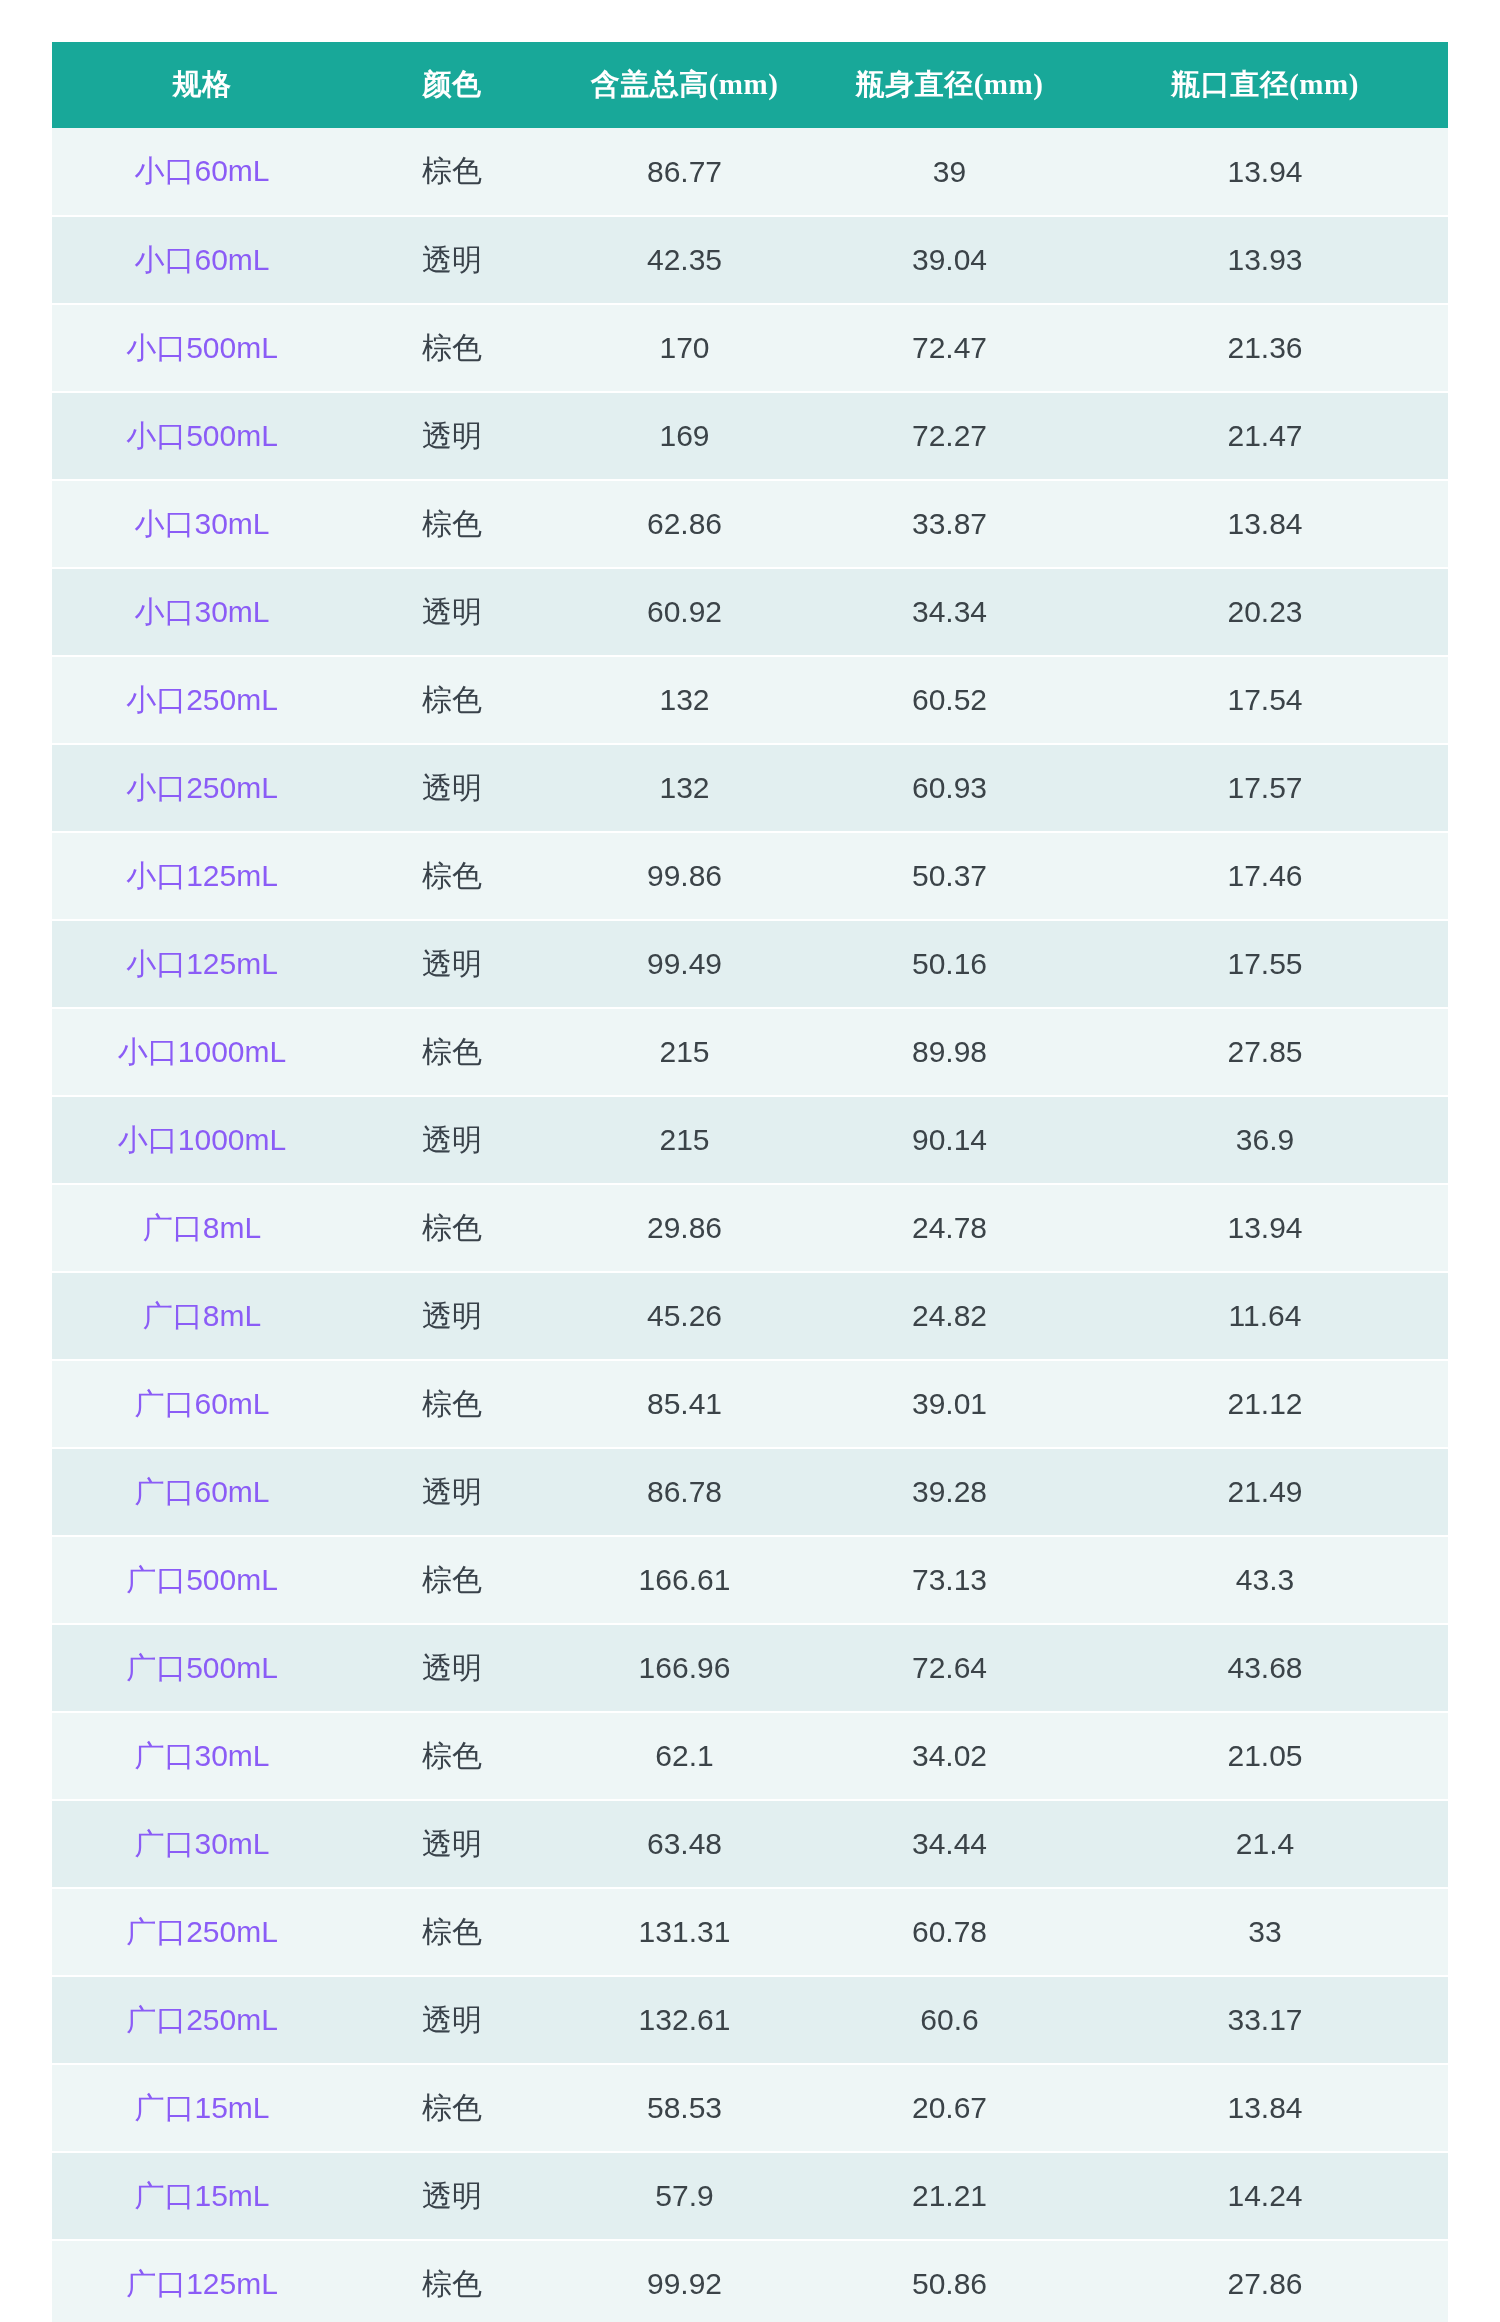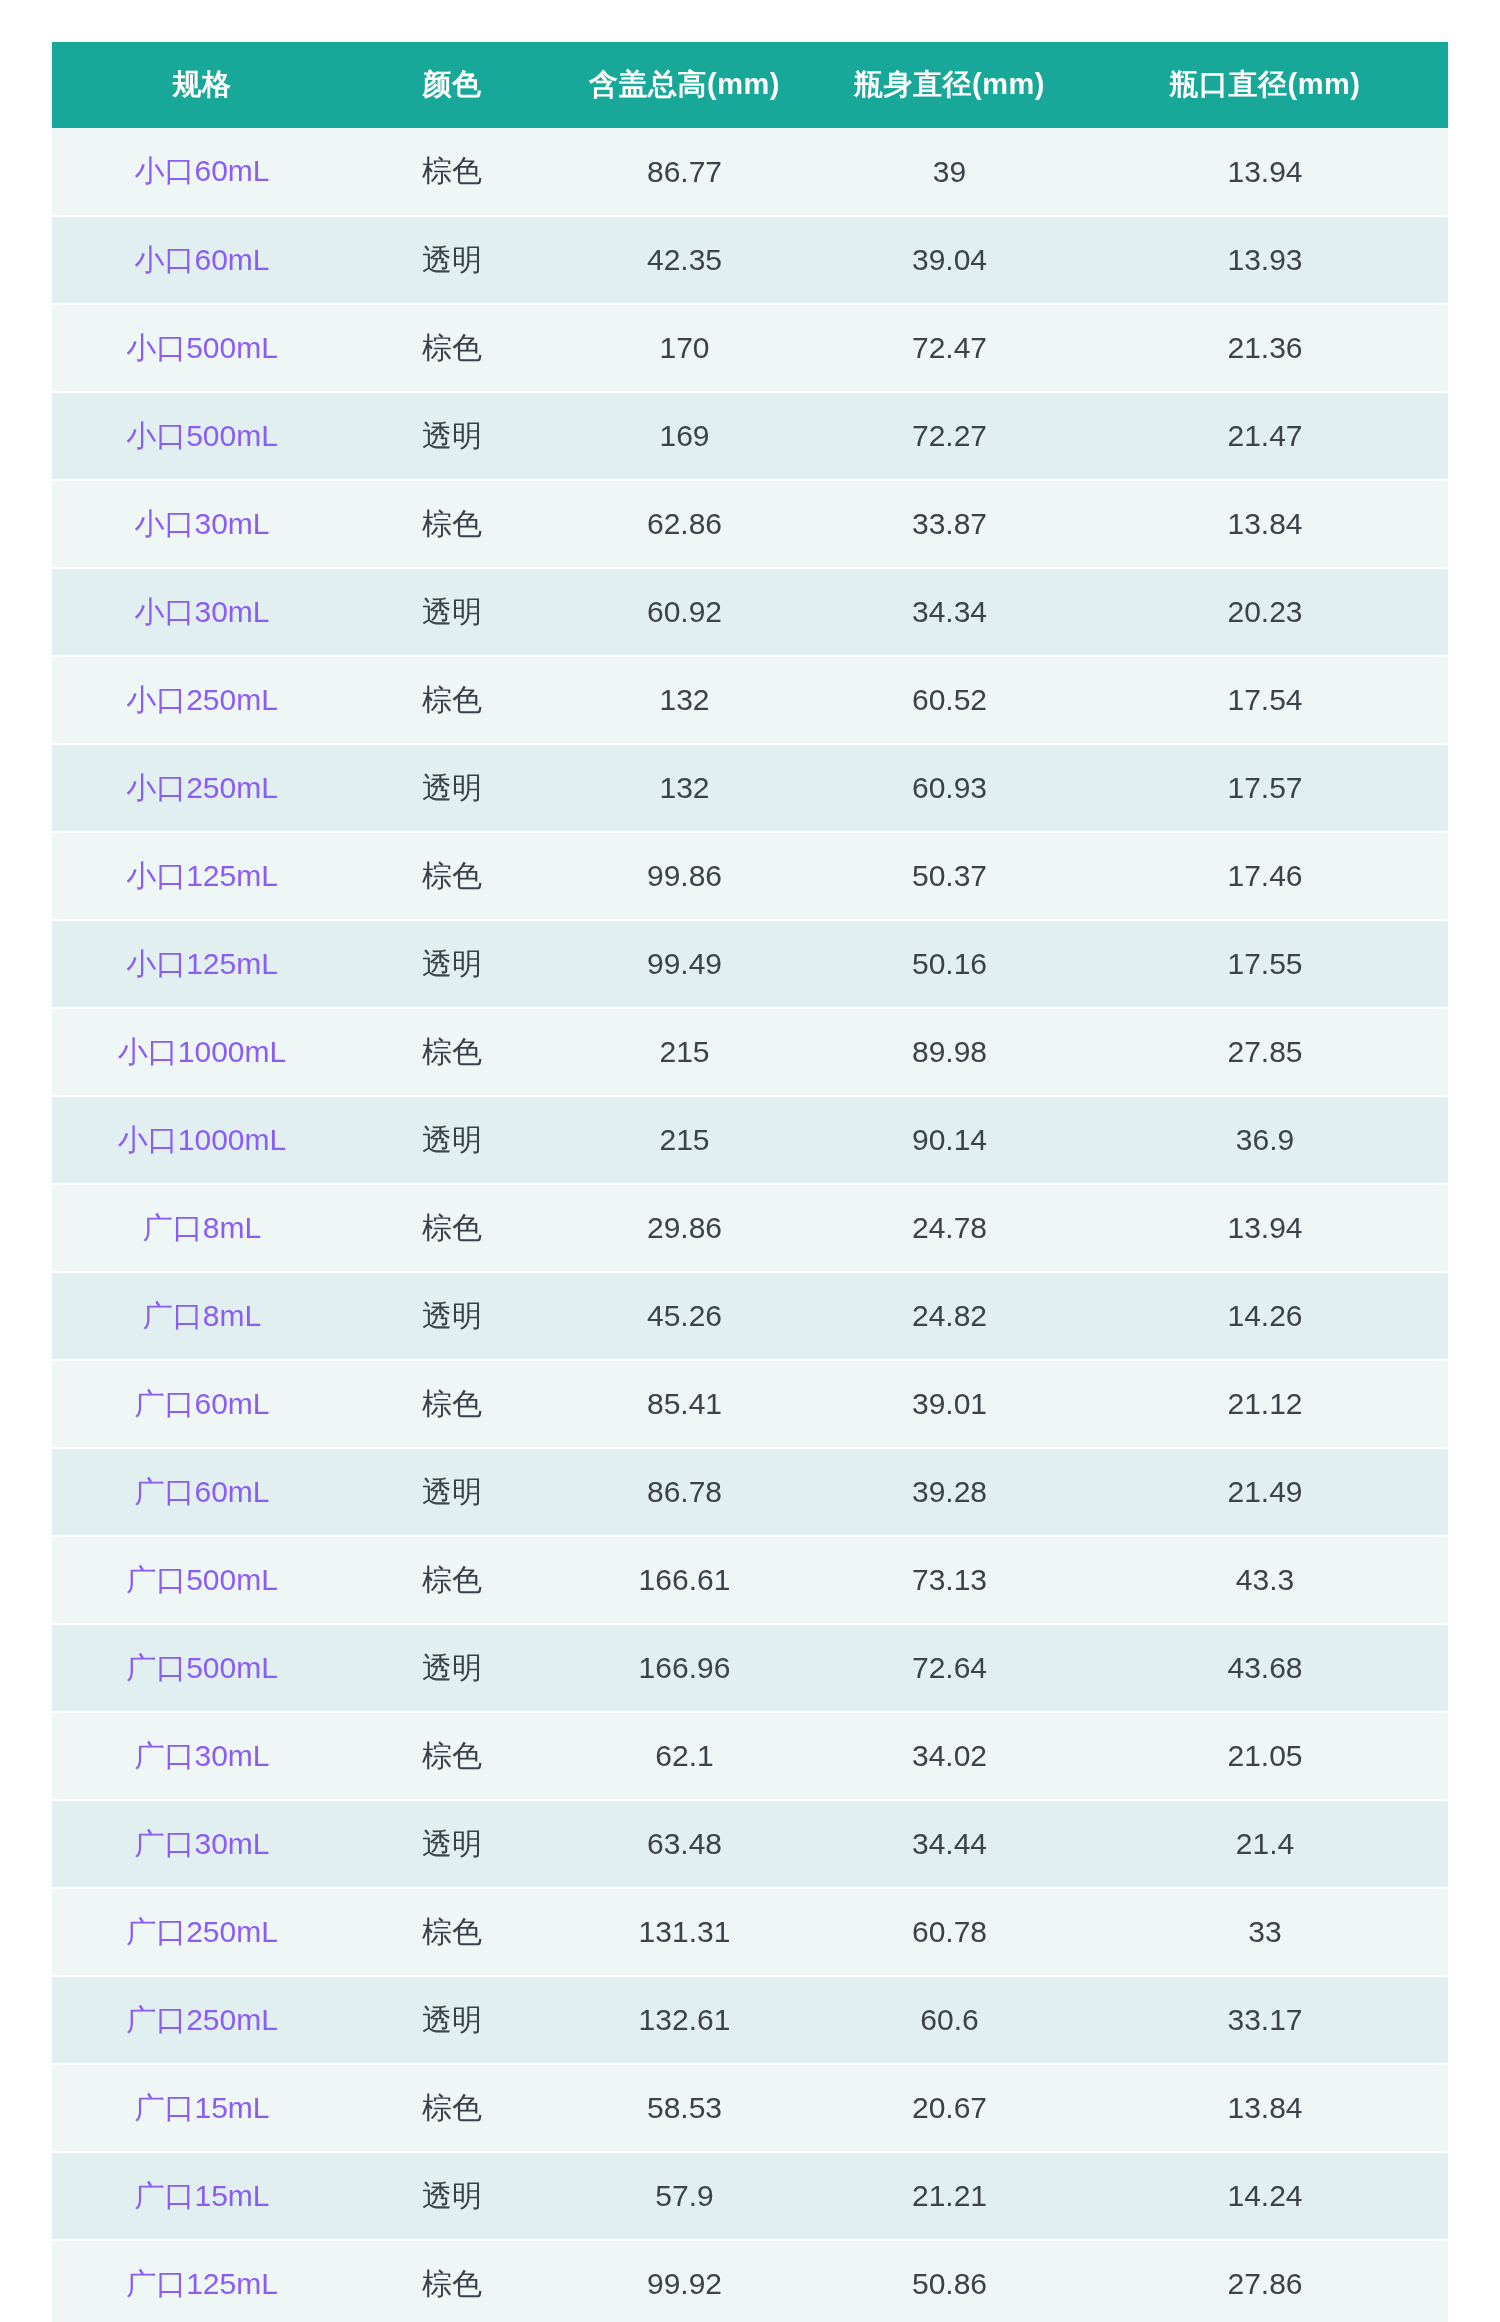--- a/index.html
+++ b/index.html
@@ -36,20 +36,21 @@
     background: #18a899;
     color: #ffffff;
     font-size: 29px;
     font-weight: bold;
     height: 86px;
     text-align: center;
     vertical-align: middle;
     letter-spacing: 0.5px;
     padding: 0 4px;
     box-sizing: border-box;
+    font-family: Liberation Serif, serif;
   }
   tbody td {
     height: 88px;
     text-align: center;
     vertical-align: middle;
     font-size: 30px;
     color: #3b4348;
     border-bottom: 2px solid #ffffff;
     padding: 0 4px;
     box-sizing: border-box;
@@ -172,21 +173,21 @@
           <td class="col-color">棕色</td>
           <td class="col-num">29.86</td>
           <td class="col-num">24.78</td>
           <td class="col-num">13.94</td>
         </tr>
         <tr class="even">
           <td class="col-spec">广口8mL</td>
           <td class="col-color">透明</td>
           <td class="col-num">45.26</td>
           <td class="col-num">24.82</td>
-          <td class="col-num">14.26</td>
+          <td class="col-num">11.64</td>
         </tr>
         <tr class="odd">
           <td class="col-spec">广口60mL</td>
           <td class="col-color">棕色</td>
           <td class="col-num">85.41</td>
           <td class="col-num">39.01</td>
           <td class="col-num">21.12</td>
         </tr>
         <tr class="even">
           <td class="col-spec">广口60mL</td>

